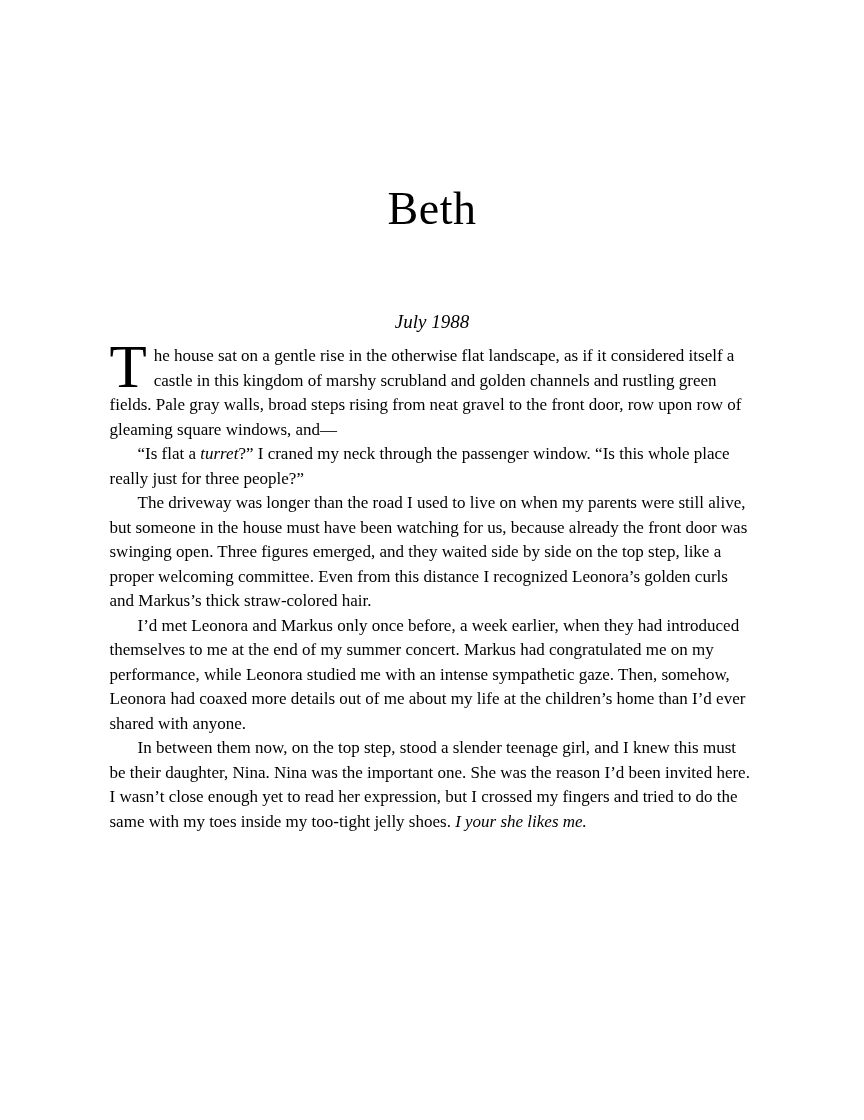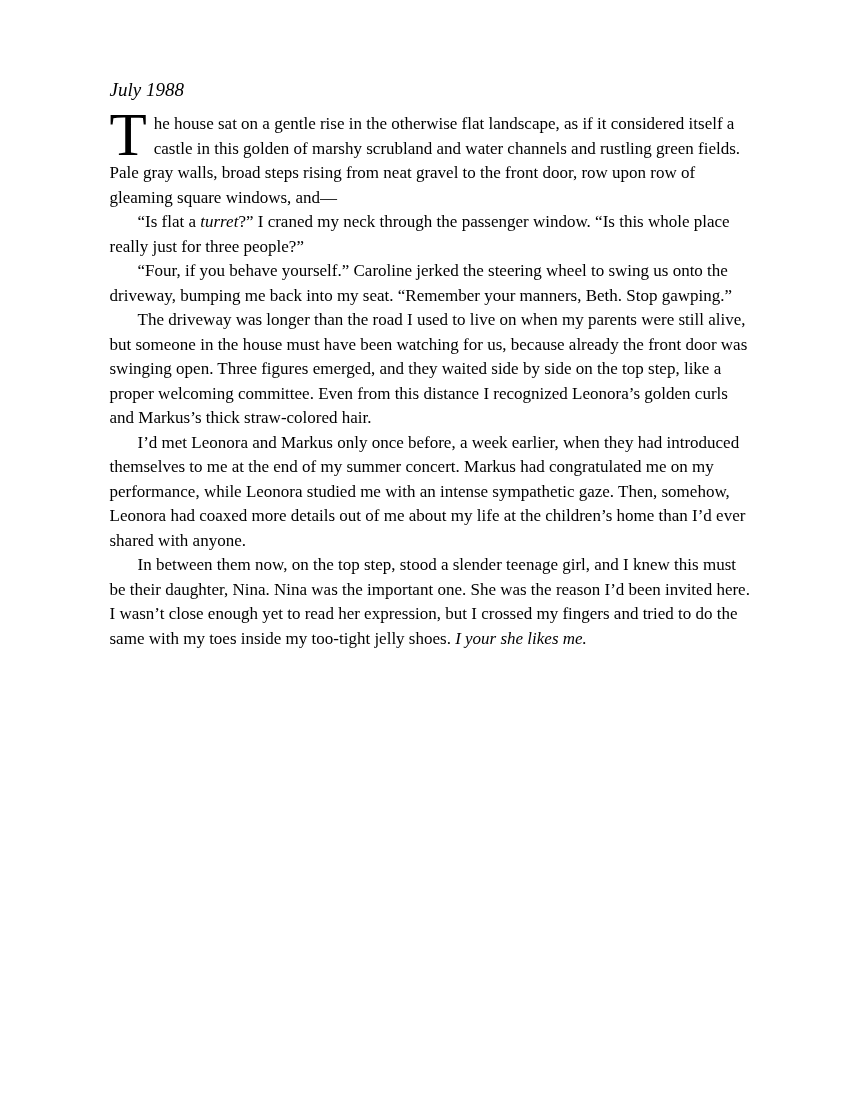--- a/index.html
+++ b/index.html
@@ -23,20 +23,21 @@
     font-size: 46px;
     line-height: 1;
     text-align: center;
     margin: 186px 0 0 0;
     letter-spacing: 0.5px;
   }
   .chapter-date {
     font-style: italic;
     font-size: 19px;
     line-height: 1;
+    text-align: center;
     margin-top: 80px;
   }
   .chapter-body {
     margin-top: 13px;
     font-size: 17px;
     line-height: 24.5px;
     text-align: left;
   }
   .chapter-body p {
     margin: 0;
@@ -53,22 +54,22 @@
     padding: 0 7px 0 0;
     margin-top: 1px;
   }
   em {
   }
 </style>
 </head>
 <body>
 
 <div class="page">
+  <h1 class="chapter-title">Beth</h1>
   <div class="chapter-date">July 1988</div>
   <div class="chapter-body">
-      <p class="no-indent"><span class="dropcap">T</span><span>he house sat on a gentle rise in the otherwise flat landscape, as if it considered itself a castle in this golden of marshy scrubland and water channels and rustling green fields. Pale gray walls, broad steps rising from neat gravel to the front door, row upon row of gleaming square windows, and—</span></p>
+      <p class="no-indent"><span class="dropcap">T</span><span>he house sat on a gentle rise in the otherwise flat landscape, as if it considered itself a castle in this kingdom of marshy scrubland and golden channels and rustling green fields. Pale gray walls, broad steps rising from neat gravel to the front door, row upon row of gleaming square windows, and—</span></p>
       <p><span>“Is flat a </span><em>turret</em><span>?” I craned my neck through the passenger window. “Is this whole place really just for three people?”</span></p>
-      <p><span>“Four, if you behave yourself.” Caroline jerked the steering wheel to swing us onto the driveway, bumping me back into my seat. “Remember your manners, Beth. Stop gawping.”</span></p>
       <p><span>The driveway was longer than the road I used to live on when my parents were still alive, but someone in the house must have been watching for us, because already the front door was swinging open. Three figures emerged, and they waited side by side on the top step, like a proper welcoming committee. Even from this distance I recognized Leonora’s golden curls and Markus’s thick straw-colored hair.</span></p>
       <p><span>I’d met Leonora and Markus only once before, a week earlier, when they had introduced themselves to me at the end of my summer concert. Markus had congratulated me on my performance, while Leonora studied me with an intense sympathetic gaze. Then, somehow, Leonora had coaxed more details out of me about my life at the children’s home than I’d ever shared with anyone.</span></p>
       <p><span>In between them now, on the top step, stood a slender teenage girl, and I knew this must be their daughter, Nina. Nina was the important one. She was the reason I’d been invited here. I wasn’t close enough yet to read her expression, but I crossed my fingers and tried to do the same with my toes inside my too-tight jelly shoes. </span><em>I your she likes me.</em></p>
     </div>
 </div>
 
 </body></html>

